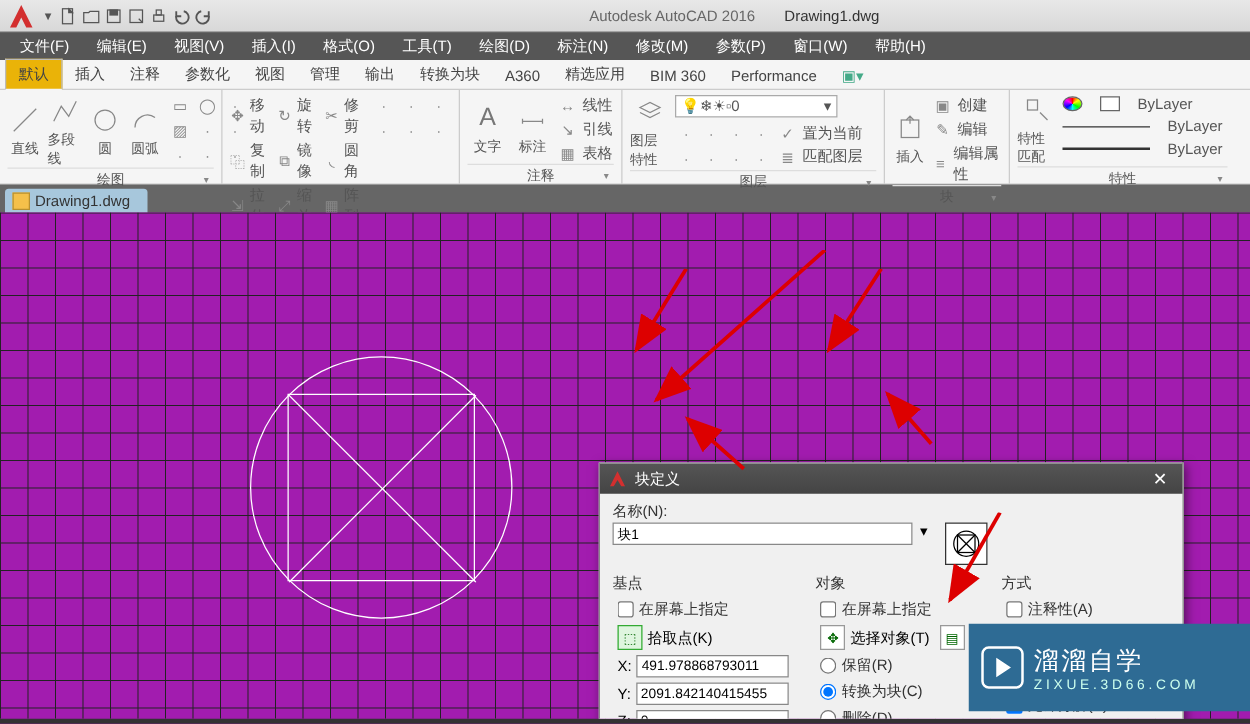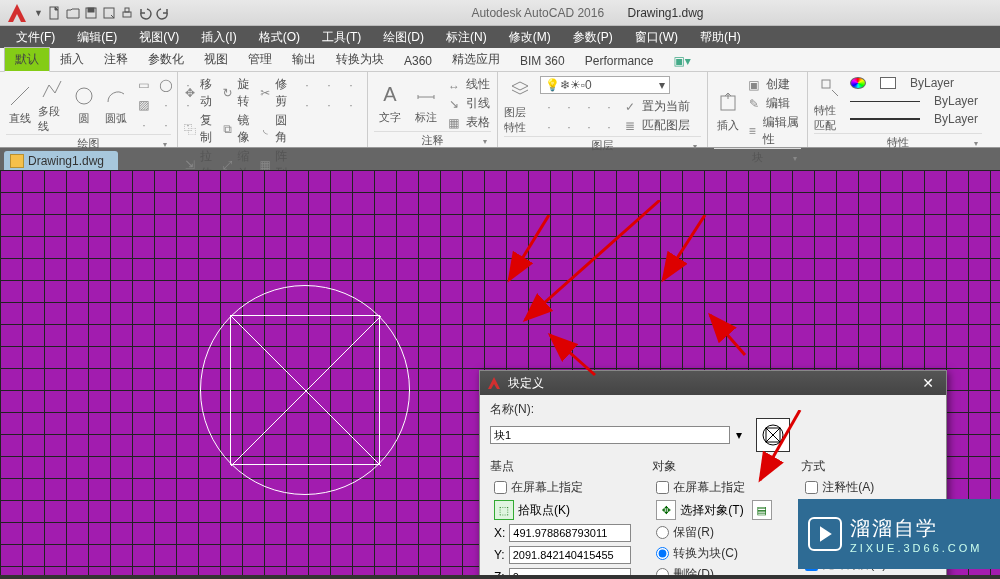--- a/index.html
+++ b/index.html
@@ -12,21 +12,21 @@
   .qat-ico { width: 16px; height: 16px; border: none; background: transparent; display:flex; align-items:center; justify-content:center; color:#555;}
   .title-center { flex: 1; text-align: center; color: #555; }
   .title-center span:first-child { color: #666; }
   .title-center span:last-child { margin-left: 20px; color:#333;}
 
   .menubar { height: 22px; background: #565656; display: flex; padding: 0 6px; gap: 2px; align-items:center;}
   .menu-item { color: #fff; padding: 2px 10px; }
 
   .tabbar { height: 24px; background: #f5f5f5; display: flex; align-items: flex-end; padding: 0 4px; border-bottom: 1px solid #ccc;}
   .tab { padding: 3px 10px; color: #444; }
-  .tab.active { background: #84cc16; border: 1px solid #bbb; border-bottom: 1px solid #f5f5f5; margin-bottom:-1px;}
+  .tab.active { background: #eab308; border: 1px solid #bbb; border-bottom: 1px solid #f5f5f5; margin-bottom:-1px;}
 
   .ribbon { height: 76px; background: #f5f5f5; display: flex; border-bottom: 1px solid #999;}
   .rpanel { border-right: 1px solid #ccc; padding: 2px 6px 0 6px; display:flex; flex-direction:column; position:relative;}
   .rpanel-body { flex:1; display:flex; gap:4px; }
   .rpanel-title { text-align:center; color:#555; font-size:11px; padding:1px 0; border-top:1px solid #ddd; position:relative;}
   .rpanel-title::after{content:"▾"; font-size:8px; color:#888; position:absolute; right:4px; top:50%; transform:translateY(-50%);}
   .big-btn { width: 32px; display:flex; flex-direction:column; align-items:center; justify-content:center; gap:1px; color:#555;}
   .big-btn .ic{ width:28px; height:28px; display:flex; align-items:center; justify-content:center; color:#777;}
   .big-btn span{font-size:11px;}
   .small-grid { display:grid; grid-template-columns:repeat(3,20px); grid-auto-rows:18px; gap:2px; align-content:start; padding-top:2px;}
@@ -50,40 +50,40 @@
   }
   .circle{position:absolute;left:200px;top:115px;width:210px;height:210px;border:1px solid #fff;border-radius:50%;}
   .sq{position:absolute;left:230px;top:145px;width:150px;height:150px;border:1px solid #fff;}
   .diag{position:absolute;inset:0;}
   .diag line{stroke:#fff;stroke-width:1;}
 
   .dialog{position:absolute;left:479px;top:200px;width:468px;height:350px;background:#f0f0f0;border:1px solid #888;box-shadow:2px 2px 8px rgba(0,0,0,.5);}
   .dlg-title{height:24px;background:linear-gradient(#555,#444);color:#fff;display:flex;align-items:center;padding:0 6px;gap:6px;}
   .dlg-title .x{margin-left:auto;color:#fff;font-size:14px;padding:0 6px;}
   .dlg-body{padding:6px 10px;}
-  .dlg-row{display:flex;gap:4px;align-items:center;margin-bottom:3px;}
+  .dlg-row{display:flex;gap:4px;align-items:flex-start;margin-bottom:3px;}
   .fld-label{color:#333;font-size:12px;}
   .inp{border:1px solid #888;background:#fff;height:18px;padding:0 3px;font-size:11px;}
   .name-inp{width:240px;}
   .groups{display:flex;gap:14px;margin-top:6px;}
   .grp{flex:1;}
   .grp-title{color:#333;margin-bottom:4px;}
   .grp-body{padding-left:4px;display:flex;flex-direction:column;gap:4px;}
   .chk,.rad{display:flex;align-items:center;gap:4px;color:#333;font-size:12px;}
   .chk input,.rad input{margin:0;}
   .pick-row{display:flex;align-items:center;gap:4px;}
   .pick-ic{width:20px;height:20px;border:1px solid #999;background:#fff;display:inline-flex;align-items:center;justify-content:center;font-size:11px;color:#060;}
   .pick-ic.green{border-color:#3a3;background:#dff5df;}
   .xyz{display:flex;align-items:center;gap:4px;}
   .xyz .inp{width:122px;}
   .preview-ic{width:34px;height:34px;border:1px solid #333;background:#fff;display:inline-flex;align-items:center;justify-content:center;position:relative;margin-left:10px;}
 
   .arrow{position:absolute;pointer-events:none;}
   
-  .watermark{position:absolute;right:0;bottom:6px;width:202px;height:70px;background:#2e6b94;color:#fff;display:flex;align-items:center;padding:0 10px;gap:8px;}
+  .watermark{position:absolute;right:0;bottom:6px;width:225px;height:70px;background:#2e6b94;color:#fff;display:flex;align-items:center;padding:0 10px;gap:8px;}
   .watermark .wl{width:34px;height:34px;border:2px solid #fff;border-radius:6px;display:flex;align-items:center;justify-content:center;}
   .watermark .wt{display:flex;flex-direction:column;}
   .watermark .wt .t1{font-size:20px;letter-spacing:2px;}
   .watermark .wt .t2{font-size:11px;letter-spacing:3px;color:#cfe;}
 </style>
 </head>
 <body>
 
 <div class="titlebar">
   <div class="app-logo">

